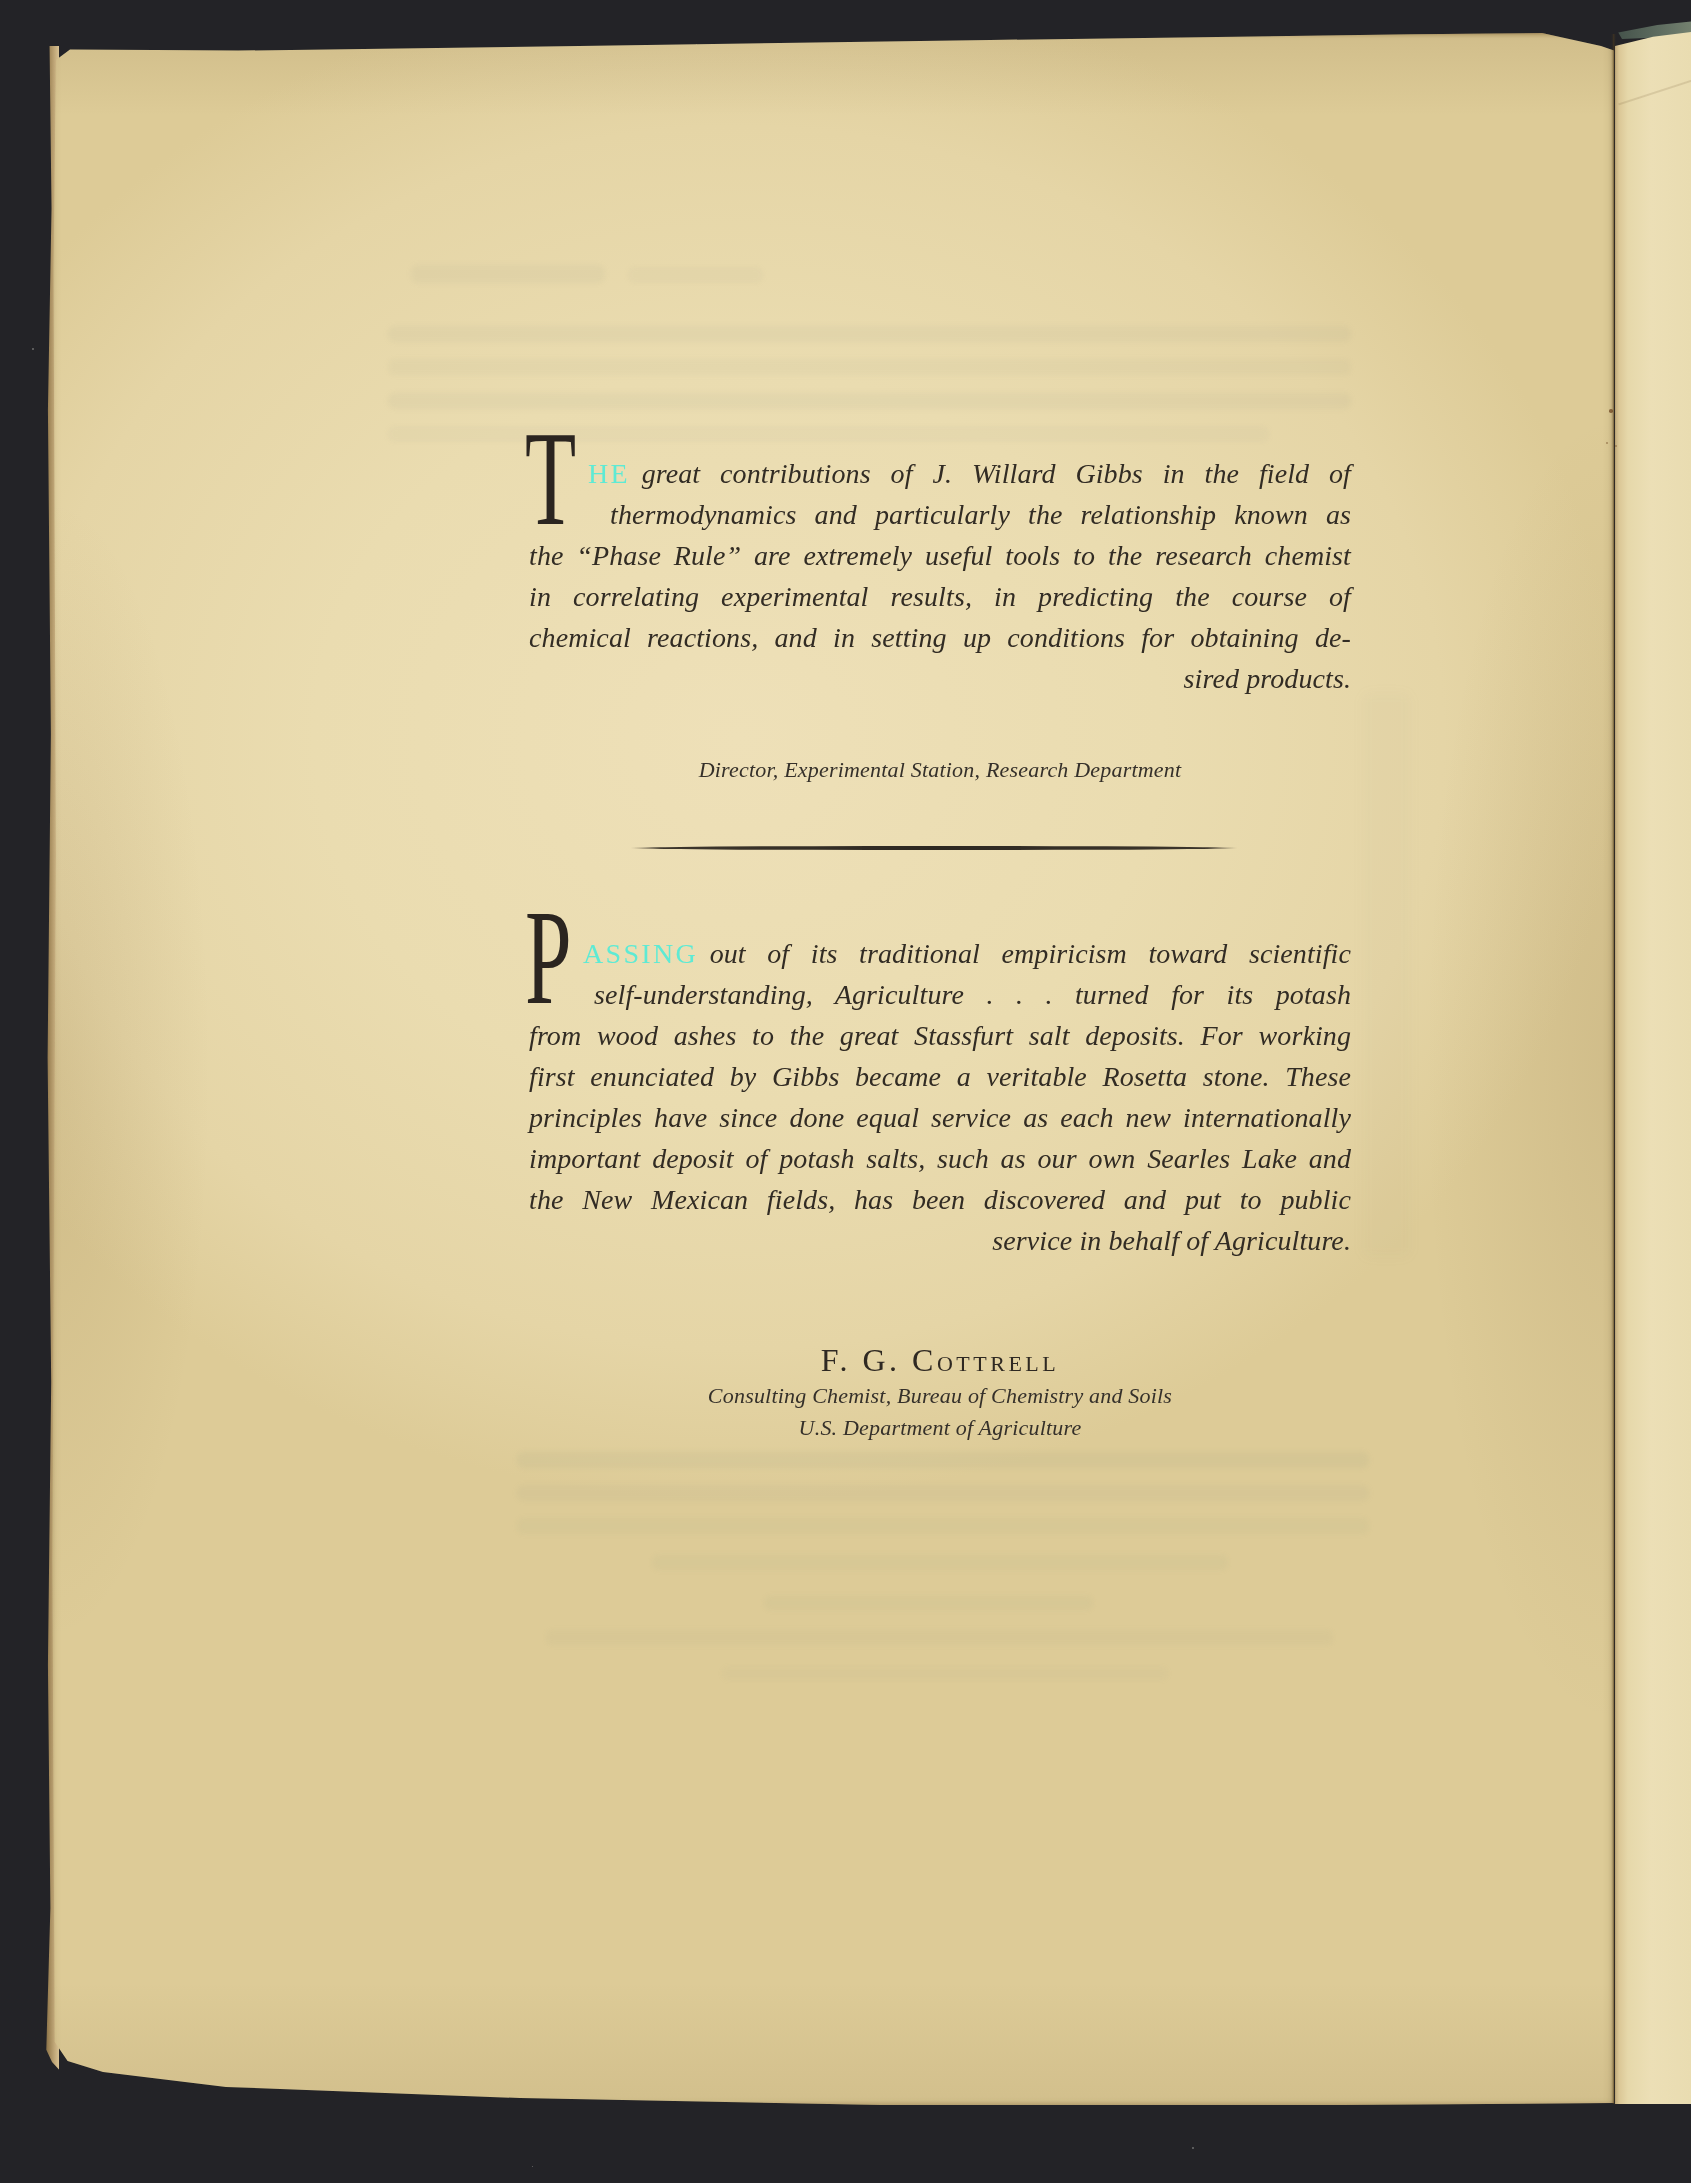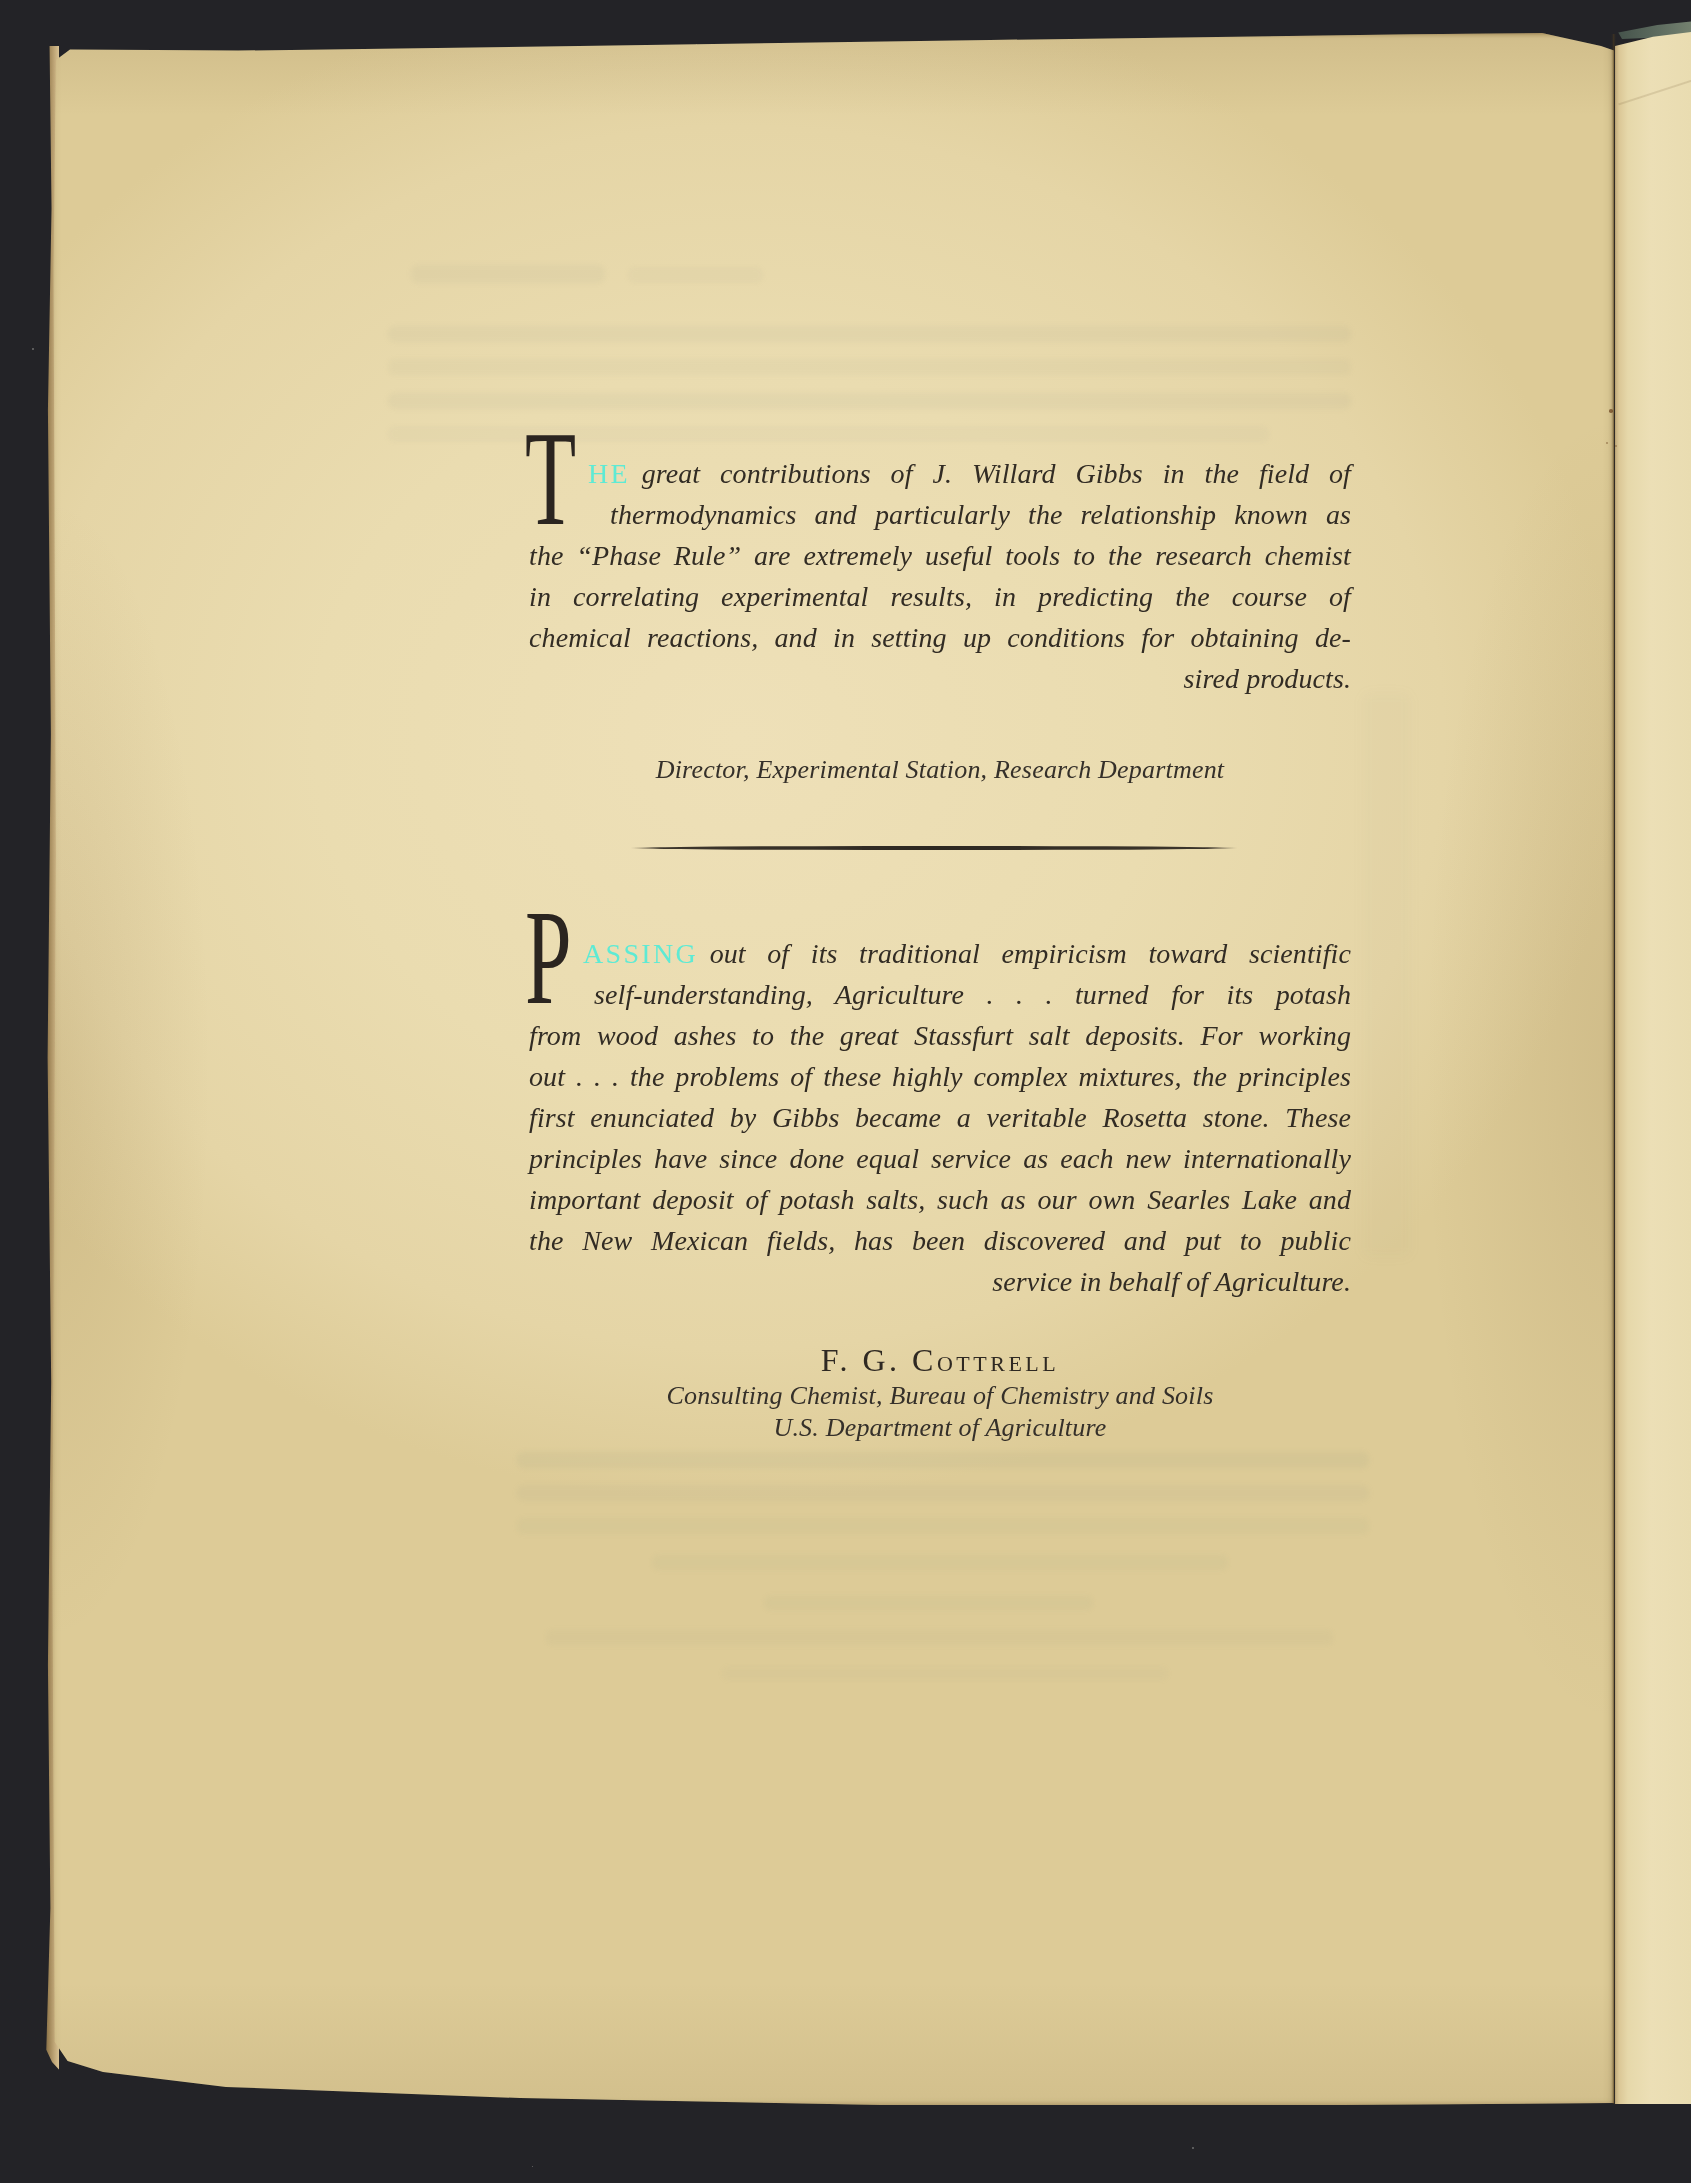--- a/index.html
+++ b/index.html
@@ -71,21 +71,21 @@
   .dropcap{
     position:absolute;font-size:135px;line-height:1;color:#2b2520;
     transform:scaleX(.62);transform-origin:0 0;font-style:normal;
   }
   .attr-name{
     position:absolute;left:529px;width:822px;text-align:center;
     font-variant:small-caps;font-size:32px;line-height:35px;letter-spacing:3.5px;color:#2f2922;
   }
   .attr-title{
     position:absolute;left:529px;width:822px;text-align:center;
-    font-style:italic;font-size:26px;line-height:32px;color:#35302a;letter-spacing:0.2px;
+    font-style:italic;font-size:22px;line-height:32px;color:#35302a;letter-spacing:0.2px;
   }
   .divider{
     position:absolute;left:630px;top:846px;width:608px;height:4.1px;
     border-radius:50%/50%;filter:blur(0.3px);
     background:linear-gradient(90deg,transparent 0,#3d362c 5%,#2d2821 50%,#3d362c 95%,transparent 100%);
   }
 </style>
 </head>
 <body>
 
@@ -142,21 +142,20 @@
   <div class="attr-title" style="top:754px;">Director, Experimental Station, Research Department</div>
 
   <div class="divider"></div>
 
   <span class="dropcap" style="left:525px;top:890px;">P</span>
 
   <div class="para" style="left:529px;top:933px;">
     <div class="line jline q2-l1"><span class="lead-caps">ASSING</span><span>out of its traditional empiricism toward scientific</span></div>
     <div class="line jline q2-l2">self-understanding, Agriculture . . . turned for its potash</div>
     <div class="line jline">from wood ashes to the great Stassfurt salt deposits. For working</div>
-    <div class="line jline">out . . . the problems of these highly complex mixtures, the principles</div>
     <div class="line jline">first enunciated by Gibbs became a veritable Rosetta stone. These</div>
     <div class="line jline">principles have since done equal service as each new internationally</div>
     <div class="line jline">important deposit of potash salts, such as our own Searles Lake and</div>
     <div class="line jline">the New Mexican fields, has been discovered and put to public</div>
     <div class="line lastline">service in behalf of Agriculture.</div>
   </div>
 
   <div class="attr-name" style="top:1343px;">F. G. Cottrell</div>
   <div class="attr-title" style="top:1380px;">Consulting Chemist, Bureau of Chemistry and Soils</div>
   <div class="attr-title" style="top:1412px;">U.S. Department of Agriculture</div>

